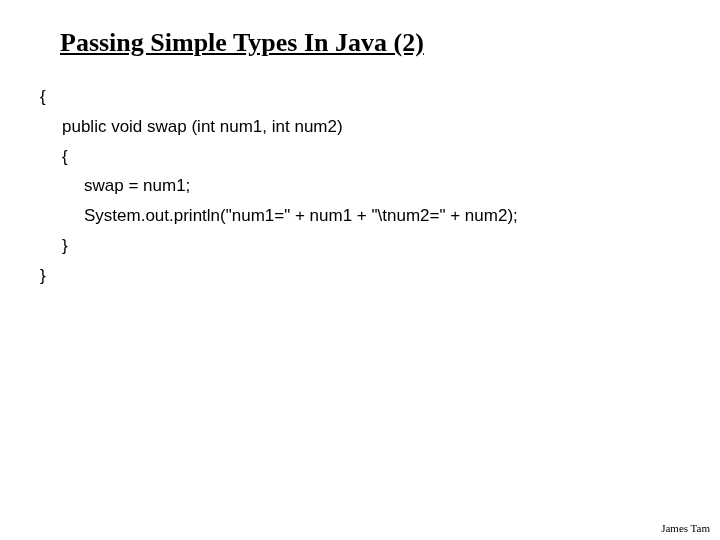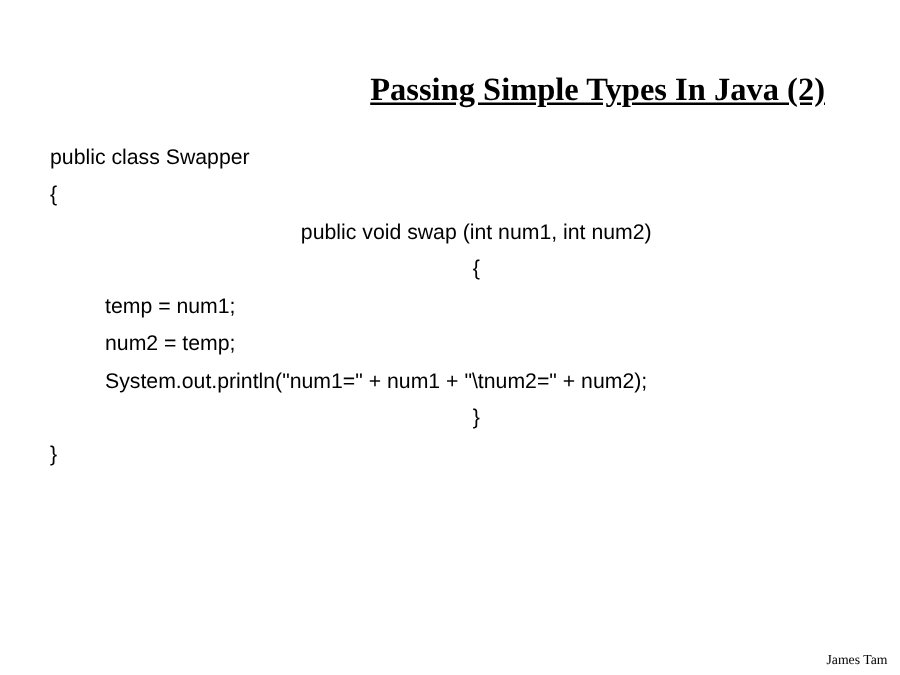--- a/index.html
+++ b/index.html
@@ -10,54 +10,51 @@
     font-family: Arial, Helvetica, sans-serif;
     color: #000000;
     position: relative;
     overflow: hidden;
   }
   .title {
     font-family: "Times New Roman", Times, serif;
     font-size: 26px;
     font-weight: bold;
     text-decoration: underline;
-    text-align: right;
+    text-align: left;
     padding-top: 28px;
     padding-bottom: 24px;
     padding-left: 60px;
     padding-right: 60px;
-    margin-top: 29px;
   }
   .code {
     font-size: 17px;
     line-height: 1.75;
     padding-left: 40px;
     padding-right: 20px;
   }
-  .ind1 { padding-left: 22px; text-align: center; }
+  .ind1 { padding-left: 22px; }
   .ind2 { padding-left: 44px; }
   .footer {
     position: absolute;
     bottom: 6px;
     right: 10px;
     font-family: "Times New Roman", Times, serif;
     font-size: 11px;
     margin-left: 12px;
   }
 </style>
 </head>
 <body>
 
 <div class="title">Passing Simple Types In Java (2)</div>
 
 <div class="code">
-  <div>public class Swapper</div>
   <div>{</div>
   <div class="ind1">public void swap (int num1, int num2)</div>
   <div class="ind1">{</div>
-  <div class="ind2">temp = num1;</div>
-  <div class="ind2">num2 = temp;</div>
+  <div class="ind2">swap = num1;</div>
   <div class="ind2">System.out.println("num1=" + num1 + "\tnum2=" + num2);</div>
   <div class="ind1">}</div>
   <div>}</div>
 </div>
 
 <div class="footer">James Tam</div>
 
 </body></html>

